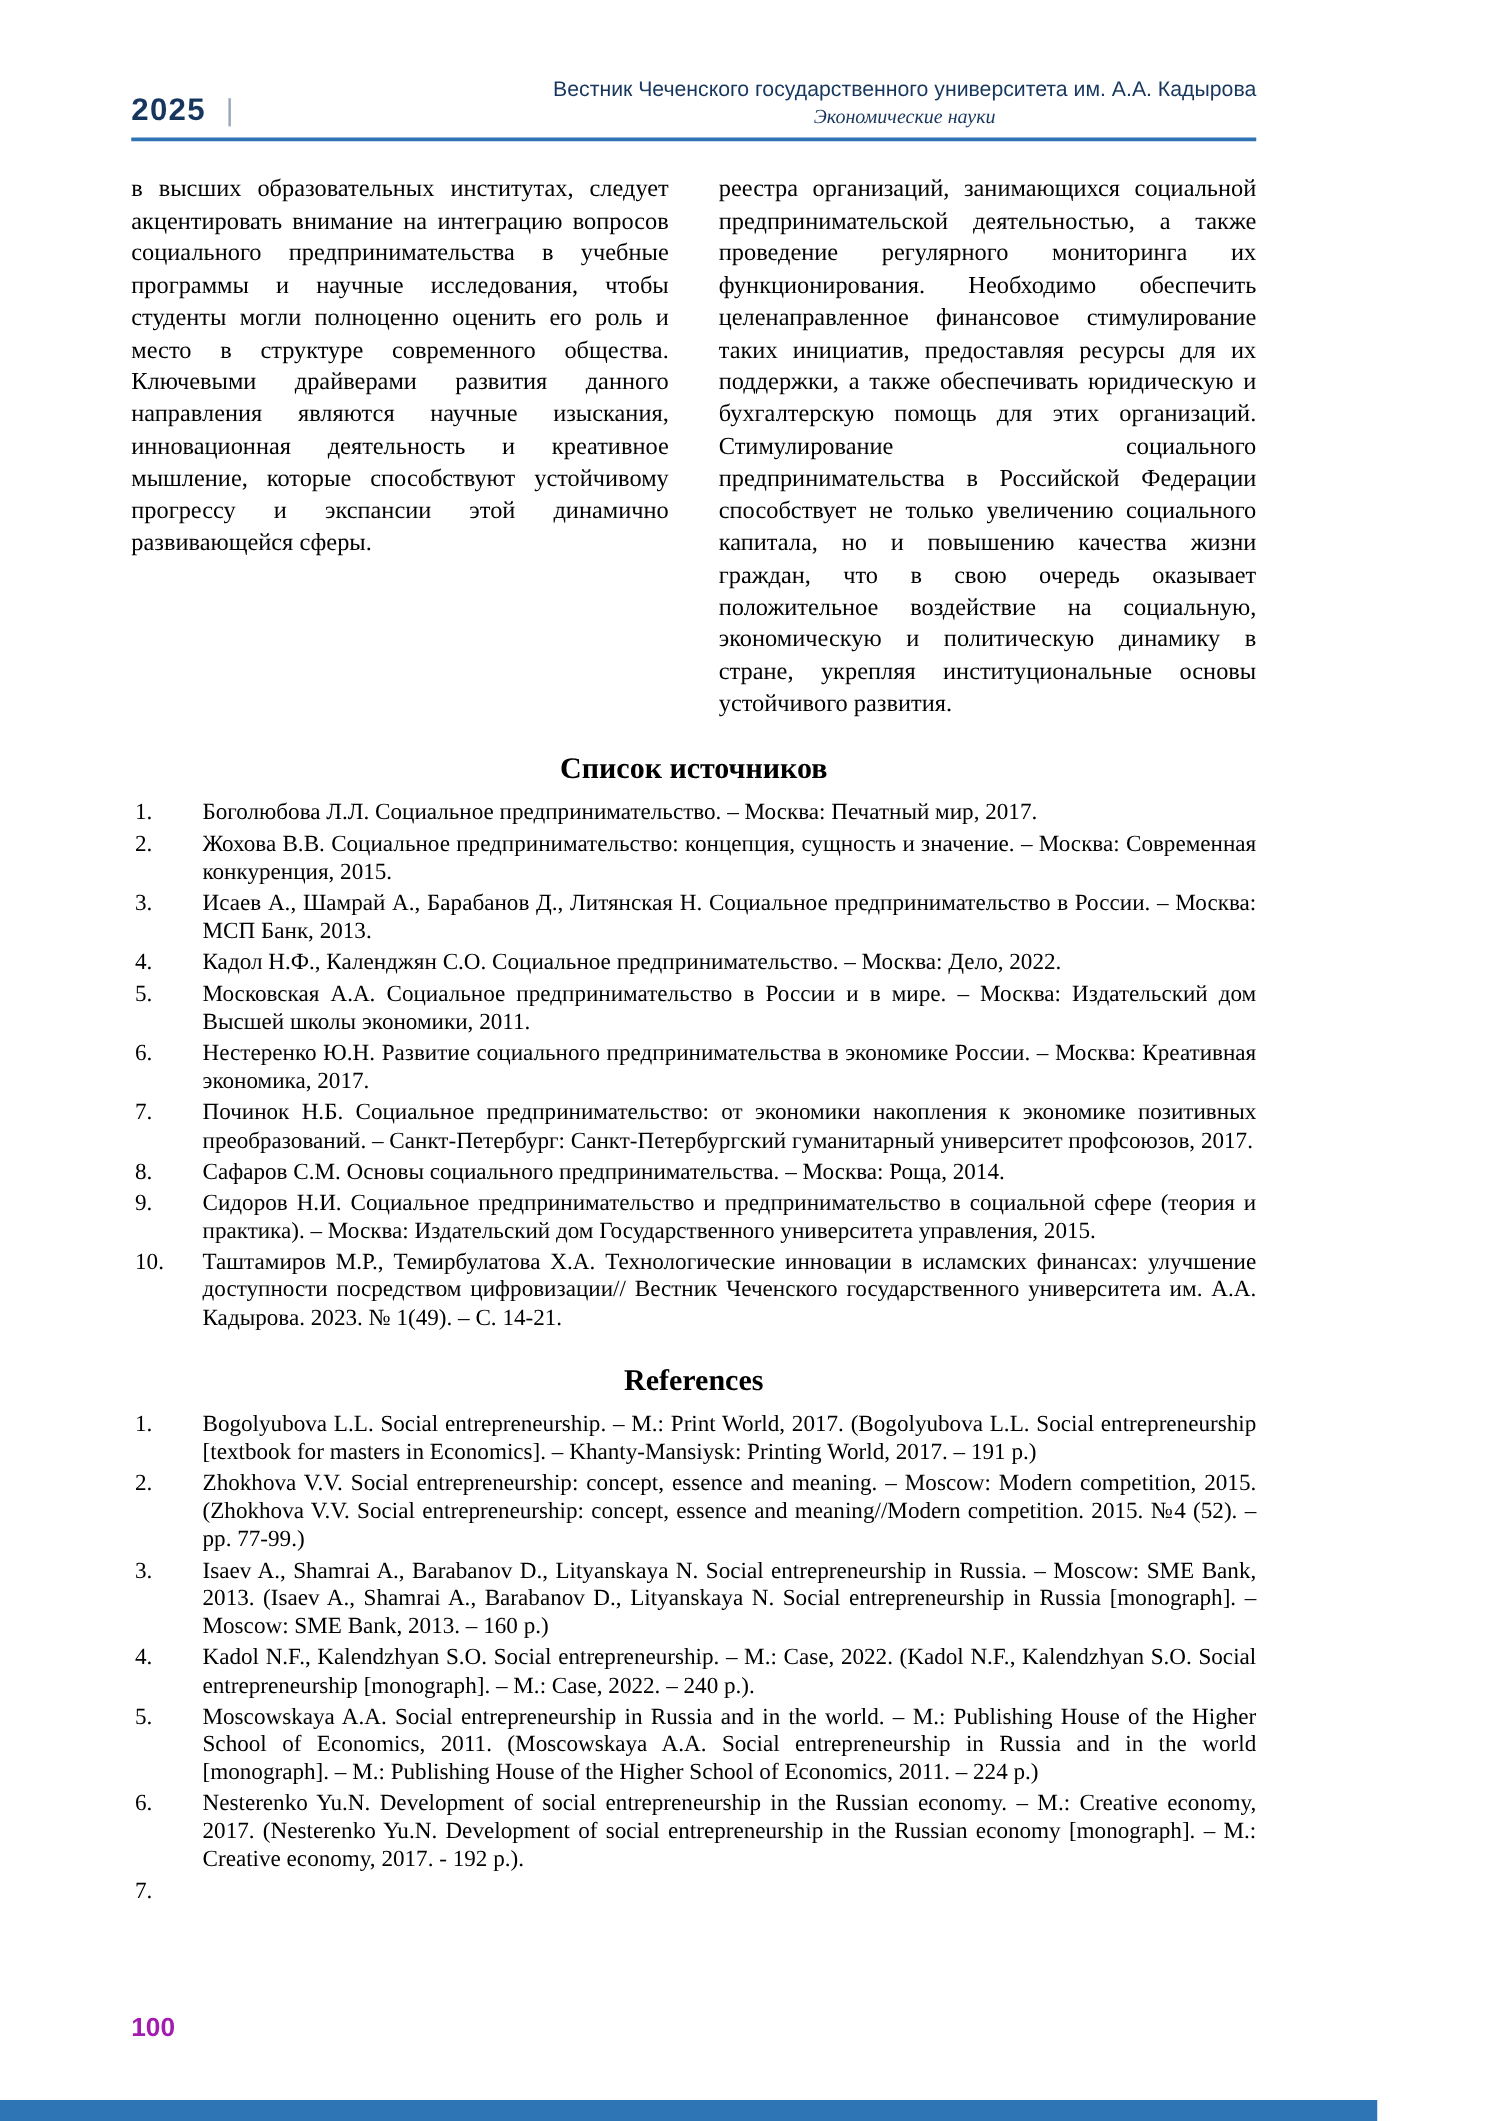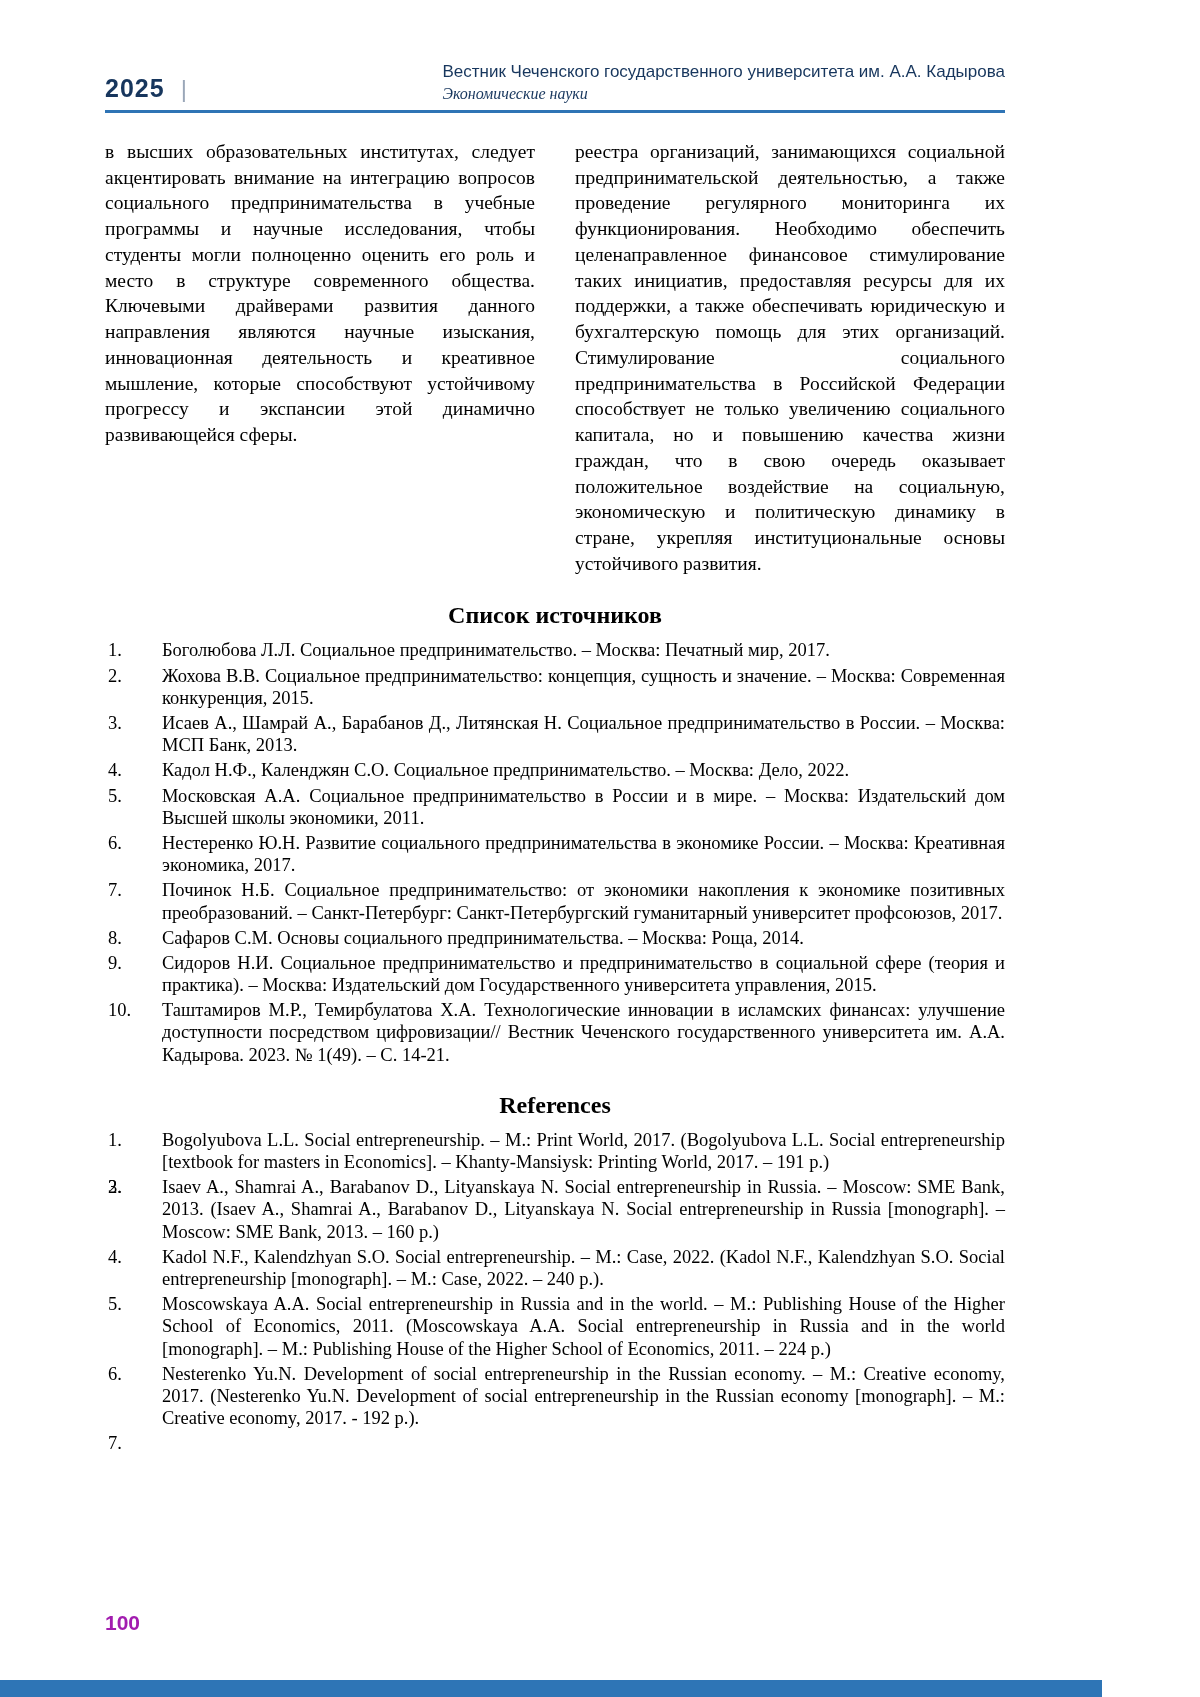--- a/index.html
+++ b/index.html
@@ -23,21 +23,21 @@
   }
   .header-left { display: flex; align-items: baseline; gap: 16px; }
   .year {
     font-family: "Liberation Sans", sans-serif;
     font-weight: bold;
     font-size: 25px;
     letter-spacing: 1px;
     color: #17365d;
   }
   .pipe { color: #9aa7b8; font-size: 24px; font-family: "Liberation Sans", sans-serif; }
-  .header-right { text-align: left; }
+  .header-right { text-align: center; }
   .journal-title {
     font-family: "Liberation Sans", sans-serif;
     font-size: 17px;
     color: #17365d;
   }
   .journal-section {
     font-family: Liberation Serif, serif;
     font-size: 16px;
     font-style: italic;
     color: #17365d;
@@ -171,20 +171,21 @@
     </div>
 
     <h2 class="section-heading">References</h2>
     <div class="ref-list">
       <div class="ref-item">
         <span class="num">1.</span>
         <span class="txt">Bogolyubova L.L. Social entrepreneurship. – M.: Print World, 2017. (Bogolyubova L.L. Social entrepreneurship [textbook for masters in Economics]. – Khanty-Mansiysk: Printing World, 2017. – 191 p.)</span>
       </div>
       <div class="ref-item">
         <span class="num">2.</span>
+        <span class="txt">Zhokhova V.V. Social entrepreneurship: concept, essence and meaning. – Moscow: Modern competition, 2015. (Zhokhova V.V. Social entrepreneurship: concept, essence and meaning//Modern competition.  2015. №4 (52). – pp. 77-99.)</span>
       </div>
       <div class="ref-item">
         <span class="num">3.</span>
         <span class="txt">Isaev A., Shamrai A., Barabanov D., Lityanskaya N. Social entrepreneurship in Russia. – Moscow: SME Bank, 2013. (Isaev A., Shamrai A., Barabanov D., Lityanskaya N. Social entrepreneurship in Russia [monograph]. – Moscow: SME Bank, 2013. – 160 p.)</span>
       </div>
       <div class="ref-item">
         <span class="num">4.</span>
         <span class="txt">Kadol N.F., Kalendzhyan S.O. Social entrepreneurship. – M.: Case, 2022. (Kadol N.F., Kalendzhyan S.O. Social entrepreneurship [monograph]. – M.: Case, 2022. – 240 p.).</span>
       </div>
       <div class="ref-item">

